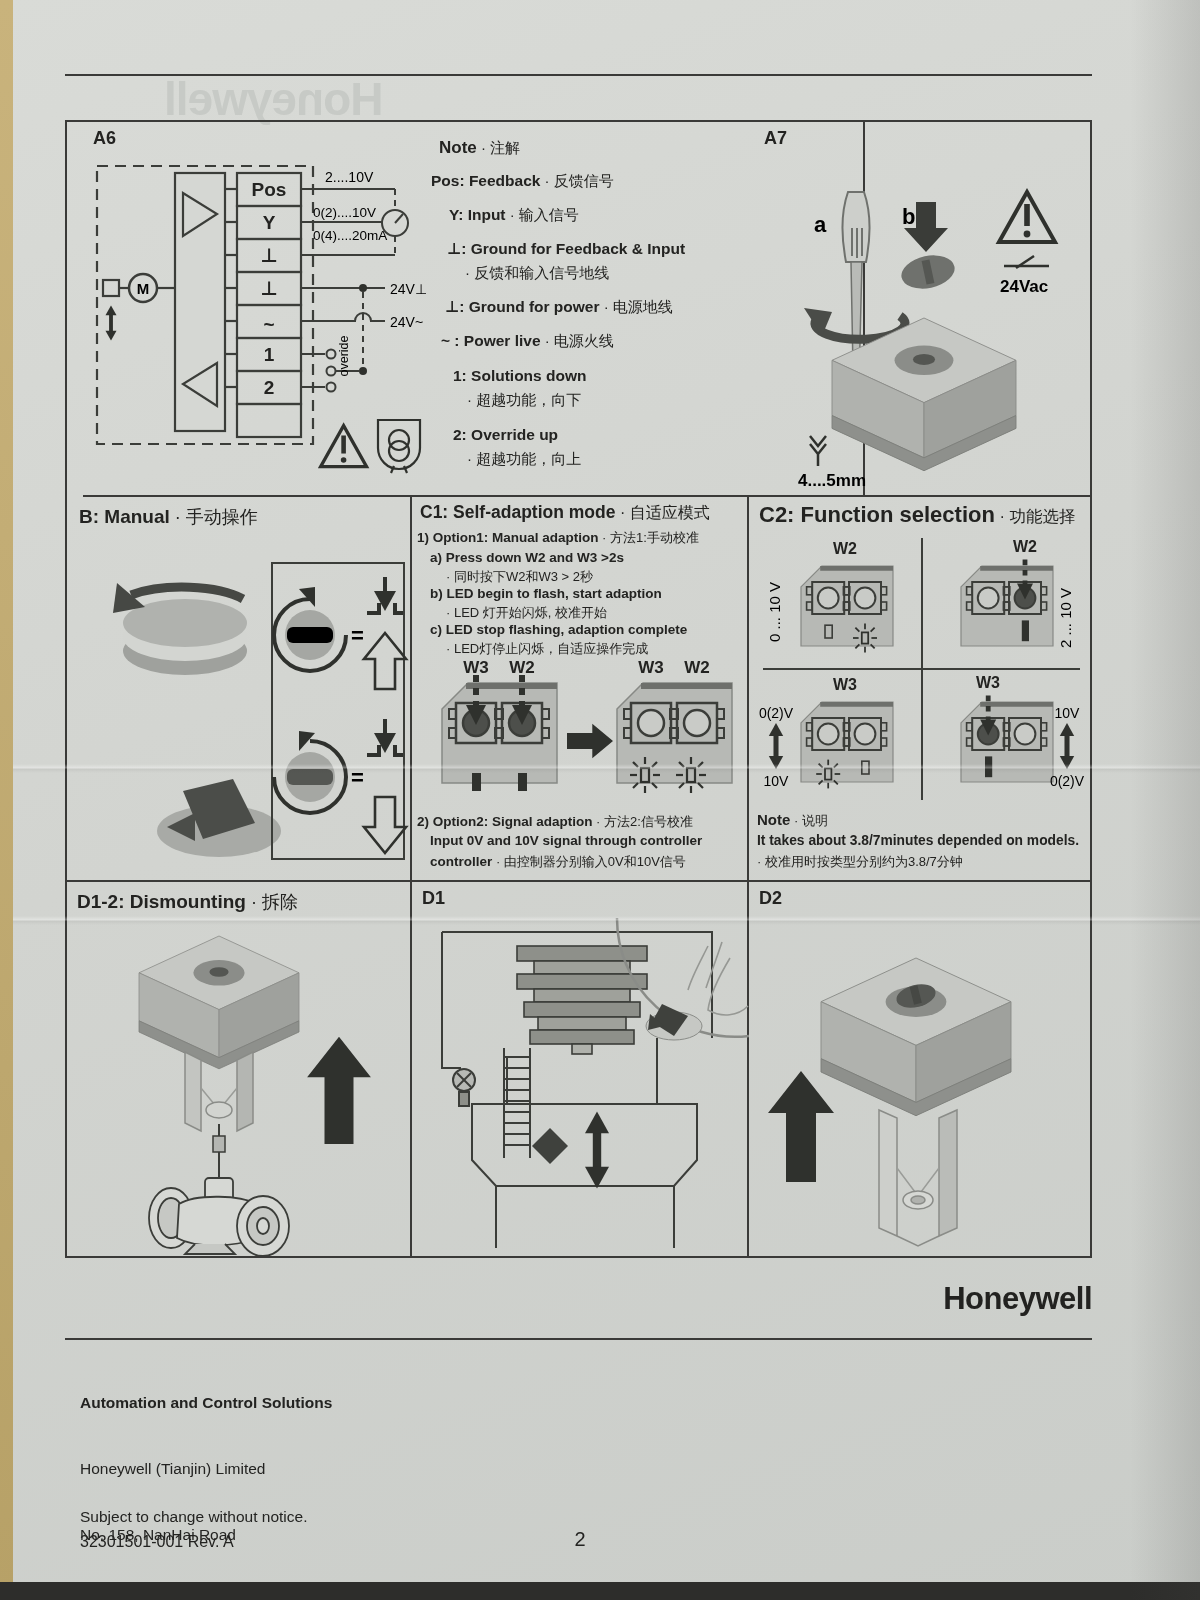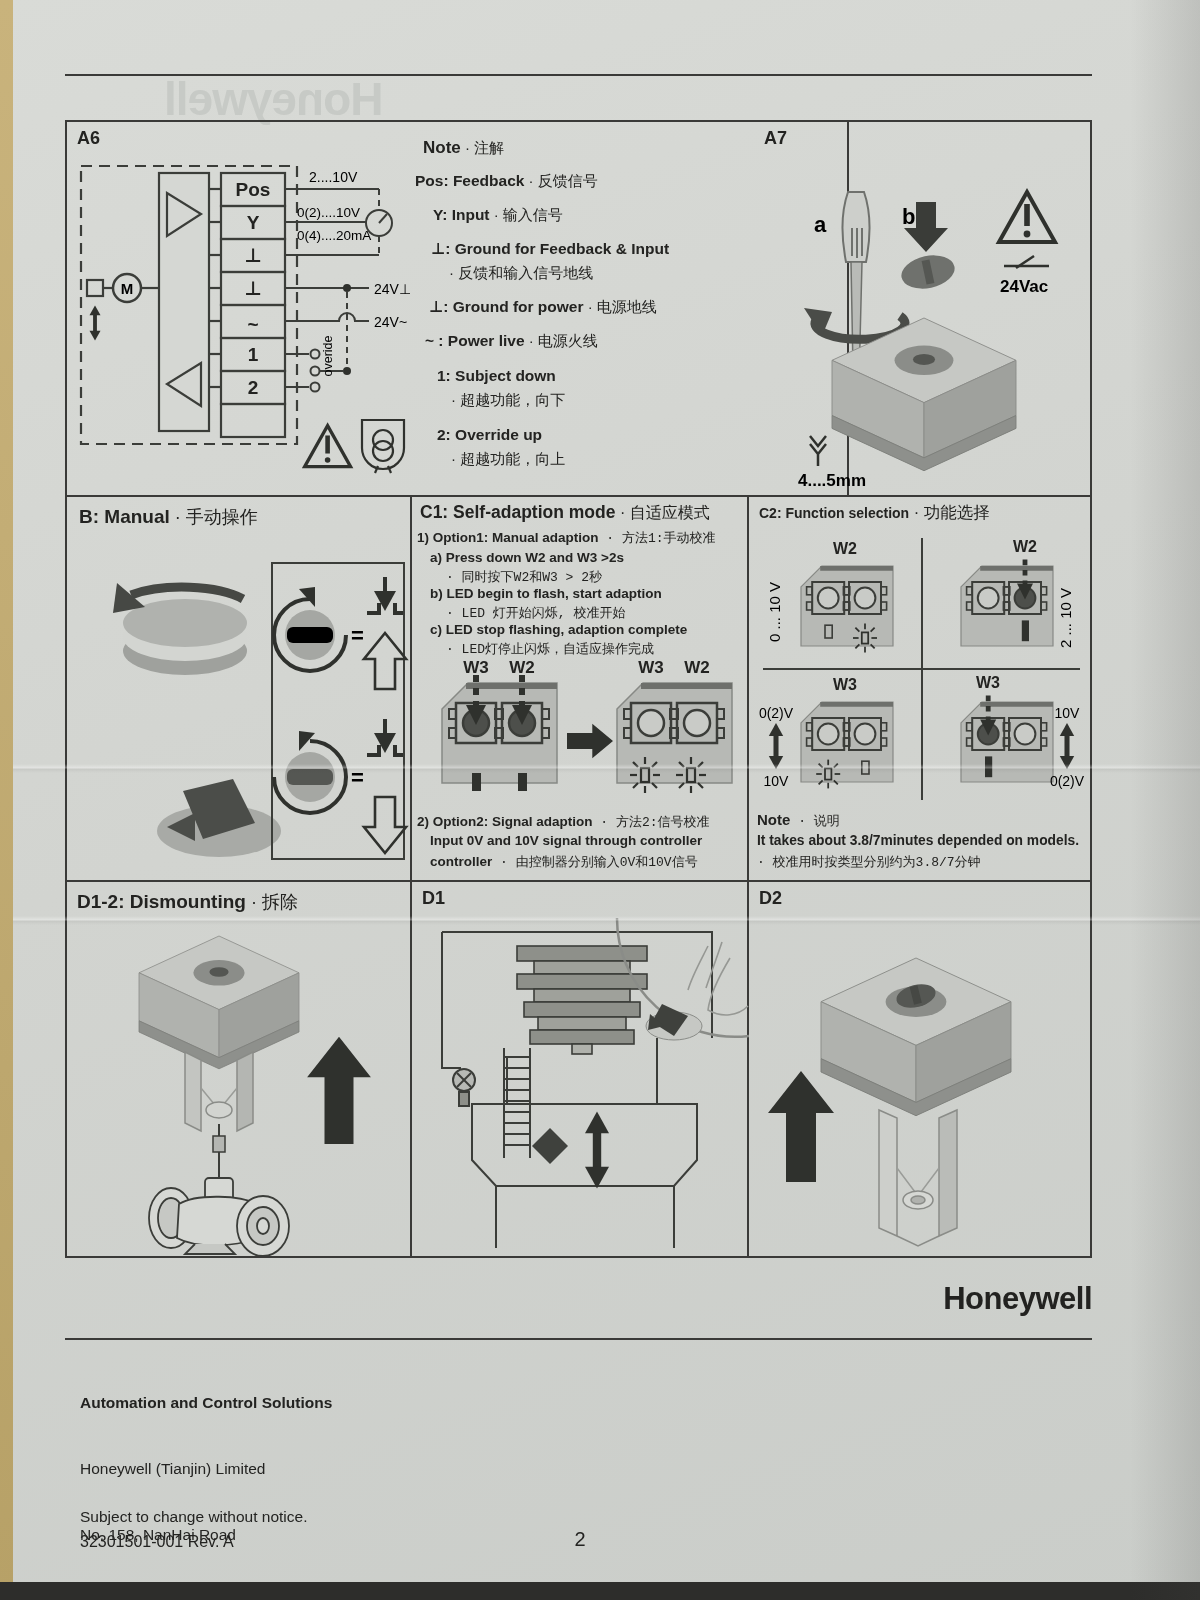--- a/index.html
+++ b/index.html
@@ -17,21 +17,21 @@
   .grid{position:absolute;left:65px;top:120px;width:1027px;height:1138px;border:2px solid #3a3a38;box-sizing:border-box;}
   .cell{position:absolute;box-sizing:border-box;}
   .br{border-right:2px solid #3a3a38;} .bb{border-bottom:2px solid #3a3a38;}
   .seclabel{position:absolute;left:10px;top:6px;font-size:18px;font-weight:bold;}
   .sectitle{position:absolute;font-size:18px;}
   .sectitle b{font-size:19px;}
   .zh{font-weight:normal;}
   .nline{position:absolute;font-size:15.5px;font-weight:bold;white-space:nowrap;}
   .nline .zh{font-size:15px;}
   .c1line{position:absolute;font-size:13.5px;font-weight:bold;white-space:nowrap;}
-  .c1line .zh{font-size:13px;font-family:Liberation Mono, monospace;}
+  .c1line .zh{font-size:13px;}
   .brand{position:absolute;left:65px;top:1281px;width:1027px;text-align:right;
         font-size:31px;font-weight:800;letter-spacing:-.5px;color:#222220;}
   .footrule{position:absolute;left:65px;top:1338px;width:1027px;height:2px;background:#3a3a38;}
   .foot{position:absolute;left:80px;top:1348px;font-size:15.5px;line-height:22px;white-space:pre;}
   .foot .org{font-weight:bold;}
   .notice{position:absolute;left:80px;top:1508px;font-size:15.5px;}
   .docnum{position:absolute;left:80px;top:1533px;font-size:16px;}
   .pagenum{position:absolute;left:560px;top:1528px;width:40px;text-align:center;font-size:20px;}
   svg text{font-family:"Liberation Sans","DejaVu Sans",sans-serif;}
   .seqrow{position:absolute;left:0;top:32px;width:100%;display:flex;justify-content:center;align-items:center;gap:9px;font-size:22px;font-weight:bold;}
@@ -94,21 +94,21 @@
     </g>
   </defs>
 </svg>
 
 <div class="page">
   <div class="ghost">Honeywell</div>
   <div class="toprule"></div>
 
   <div class="grid">
 
-    <section class="cell br bb" style="left:0;top:0;width:782px;height:375px;">
+    <section class="cell br bb" style="left:16px;top:0;width:782px;height:375px;">
       <div class="seclabel">A6</div>
       <svg style="position:absolute;left:2px;top:26px" width="352" height="347" viewBox="0 0 352 347">
         <rect x="12" y="18" width="216" height="278" fill="none" stroke="#3b3d39" stroke-width="2.2" stroke-dasharray="11 7"></rect>
         <rect x="90" y="25" width="50" height="258" fill="#d5d7d3" stroke="#3b3d39" stroke-width="2.2"></rect>
         <polygon points="98,45 98,88 132,66" fill="none" stroke="#3b3d39" stroke-width="2.2"></polygon>
         <polygon points="132,215 132,258 98,236" fill="none" stroke="#3b3d39" stroke-width="2.2"></polygon>
 
         <g>
           <rect x="18" y="132" width="16" height="16" fill="none" stroke="#3b3d39" stroke-width="2.2"></rect>
           <line x1="34" y1="140" x2="44" y2="140" stroke="#3b3d39" stroke-width="2.2"></line>
@@ -181,21 +181,21 @@
         </g>
       </svg>
 
       <div class="nline" style="left:356px;top:16px;font-size:17px"><b>Note</b><span class="zh"> · 注解</span></div>
       <div class="nline" style="left:348px;top:50px"><b>Pos: Feedback</b><span class="zh"> · 反馈信号</span></div>
       <div class="nline" style="left:366px;top:84px"><b>Y: Input</b><span class="zh"> · 输入信号</span></div>
       <div class="nline" style="left:364px;top:118px"><b>⊥:  Ground for Feedback &amp; Input</b></div>
       <div class="nline" style="left:382px;top:142px"><span class="zh">· 反馈和输入信号地线</span></div>
       <div class="nline" style="left:362px;top:176px"><b>⊥: Ground for power</b><span class="zh"> · 电源地线</span></div>
       <div class="nline" style="left:358px;top:210px"><b>~ : Power live</b><span class="zh"> · 电源火线</span></div>
-      <div class="nline" style="left:370px;top:245px"><b>1: Subject down</b></div>
+      <div class="nline" style="left:370px;top:245px"><b>1: Solutions down</b></div>
       <div class="nline" style="left:384px;top:269px"><span class="zh">· 超越功能，向下</span></div>
       <div class="nline" style="left:370px;top:304px"><b>2: Override up</b></div>
       <div class="nline" style="left:384px;top:328px"><span class="zh">· 超越功能，向上</span></div>
     </section>
 
     <section class="cell bb" style="left:687px;top:0;width:336px;height:375px;">
       <div class="seclabel">A7</div>
       <svg style="position:absolute;left:0;top:18px" width="336" height="356" viewBox="0 0 336 356">
         <text x="60" y="92" font-size="22" font-weight="bold">a</text>
         <g>
@@ -312,21 +312,21 @@
           <use href="#led" transform="translate(233,120)"></use>
           <use href="#led" transform="translate(279,120)"></use>
         </g>
       </svg>
       <div class="c1line" style="left:5px;top:316px"><b>2) Option2: Signal adaption</b><span class="zh"> · 方法2:信号校准</span></div>
       <div class="c1line" style="left:18px;top:336px"><b>Input 0V and 10V signal through controller</b></div>
       <div class="c1line" style="left:18px;top:356px"><b>controller</b><span class="zh"> · 由控制器分别输入0V和10V信号</span></div>
     </section>
 
     <section class="cell bb" style="left:682px;top:375px;width:341px;height:385px;">
-      <div class="sectitle" style="left:10px;top:5px;position:absolute;font-size:16px"><b style="font-size:14px">C2: Function selection</b><span class="zh" style="font-size:16.5px"> · 功能选择</span></div>
+      <div class="sectitle" style="left:10px;top:5px;position:absolute;font-size:16px"><b style="font-size:22px">C2: Function selection</b><span class="zh" style="font-size:16.5px"> · 功能选择</span></div>
       <svg style="position:absolute;left:0;top:33px" width="341" height="278" viewBox="0 0 341 278">
         <line x1="173" y1="8" x2="173" y2="270" stroke="#3b3d39" stroke-width="2"></line>
         <line x1="14" y1="139" x2="331" y2="139" stroke="#3b3d39" stroke-width="2"></line>
         <g font-size="16" font-weight="bold" text-anchor="middle" fill="#232321">
           <text x="96" y="24">W2</text>
           <text x="276" y="22">W2</text>
           <text x="96" y="160">W3</text>
           <text x="239" y="158">W3</text>
         </g>
         <g>

